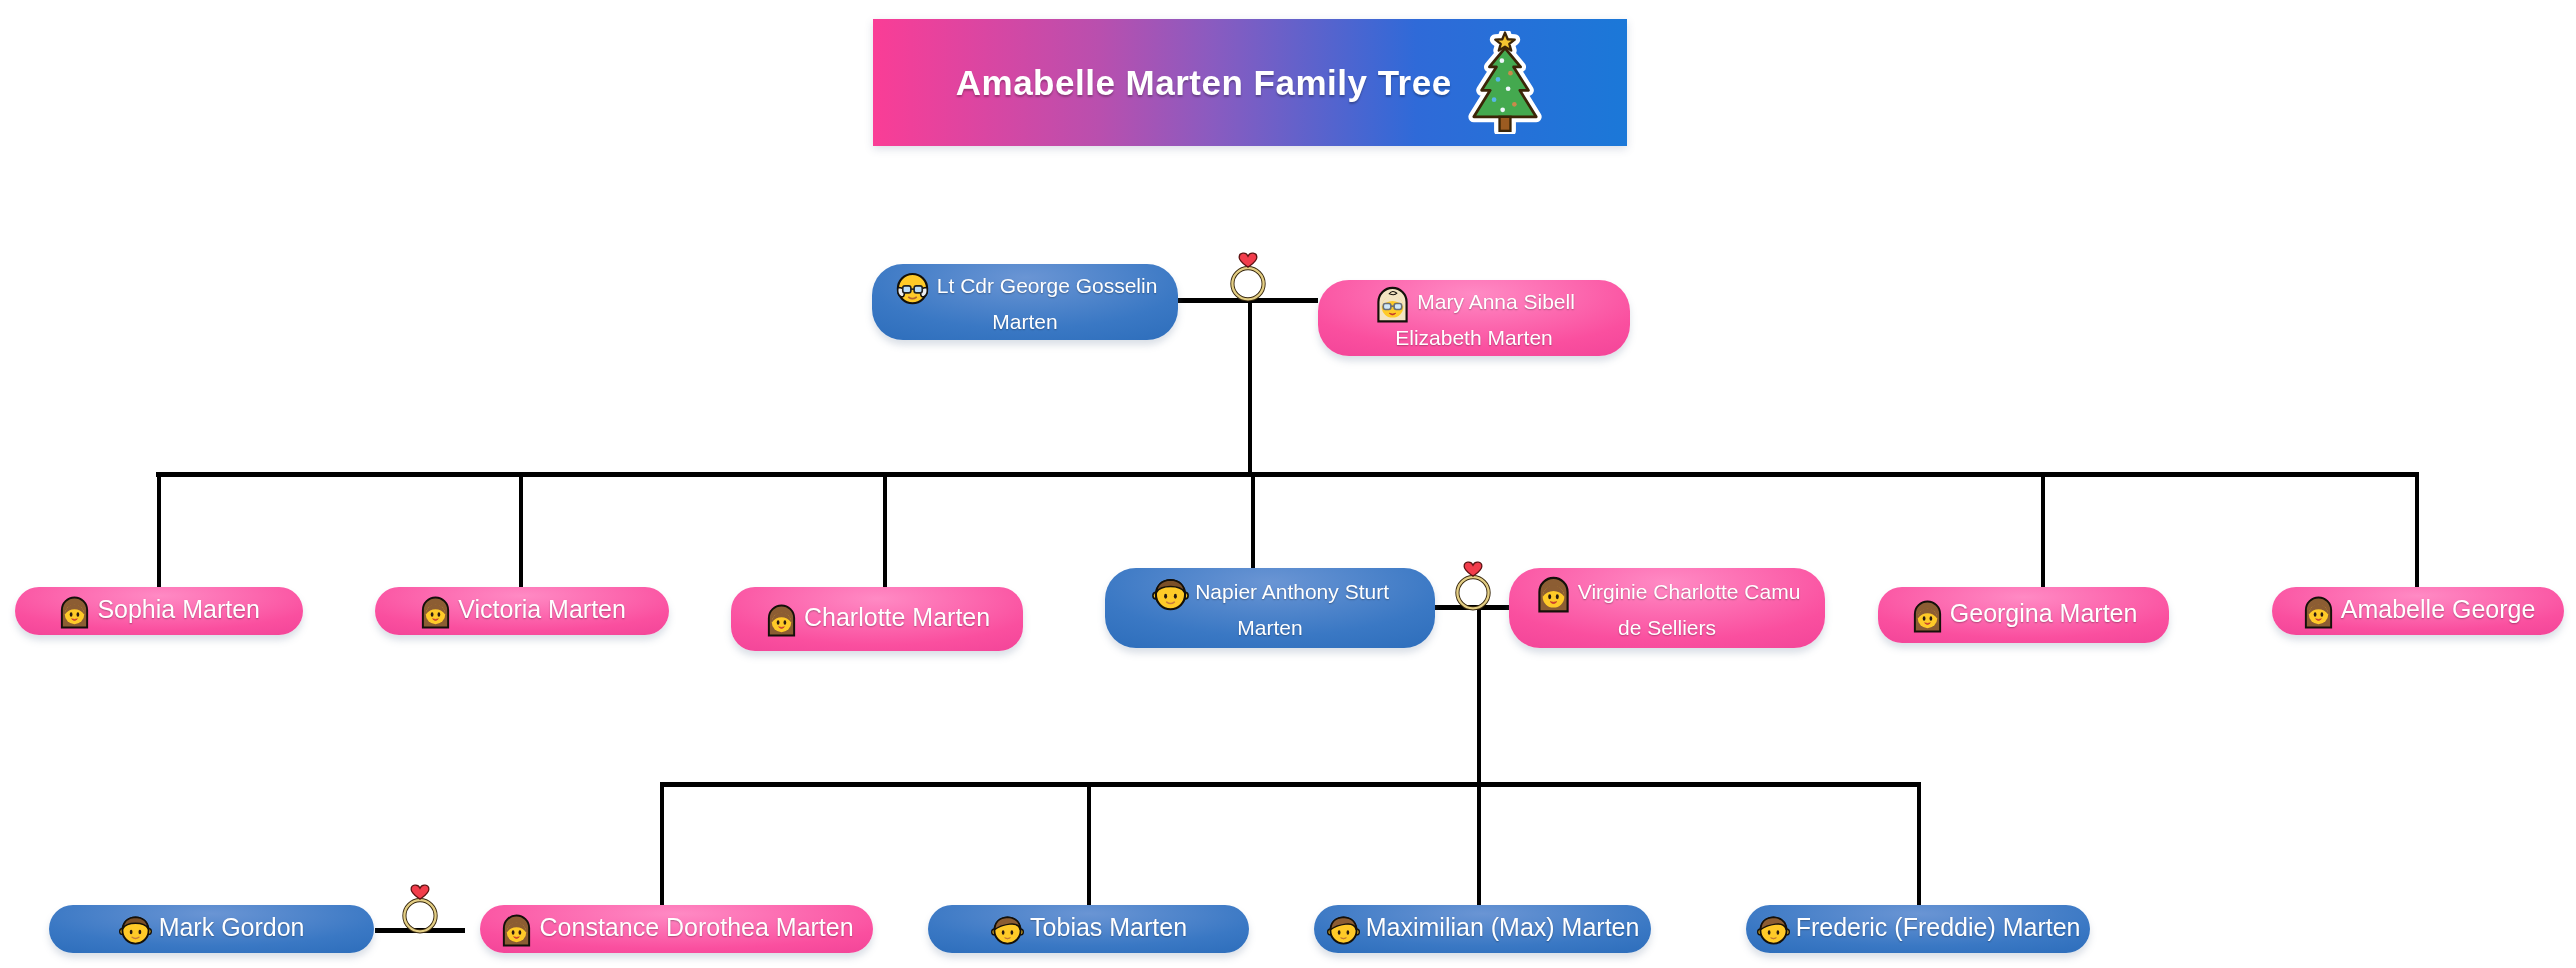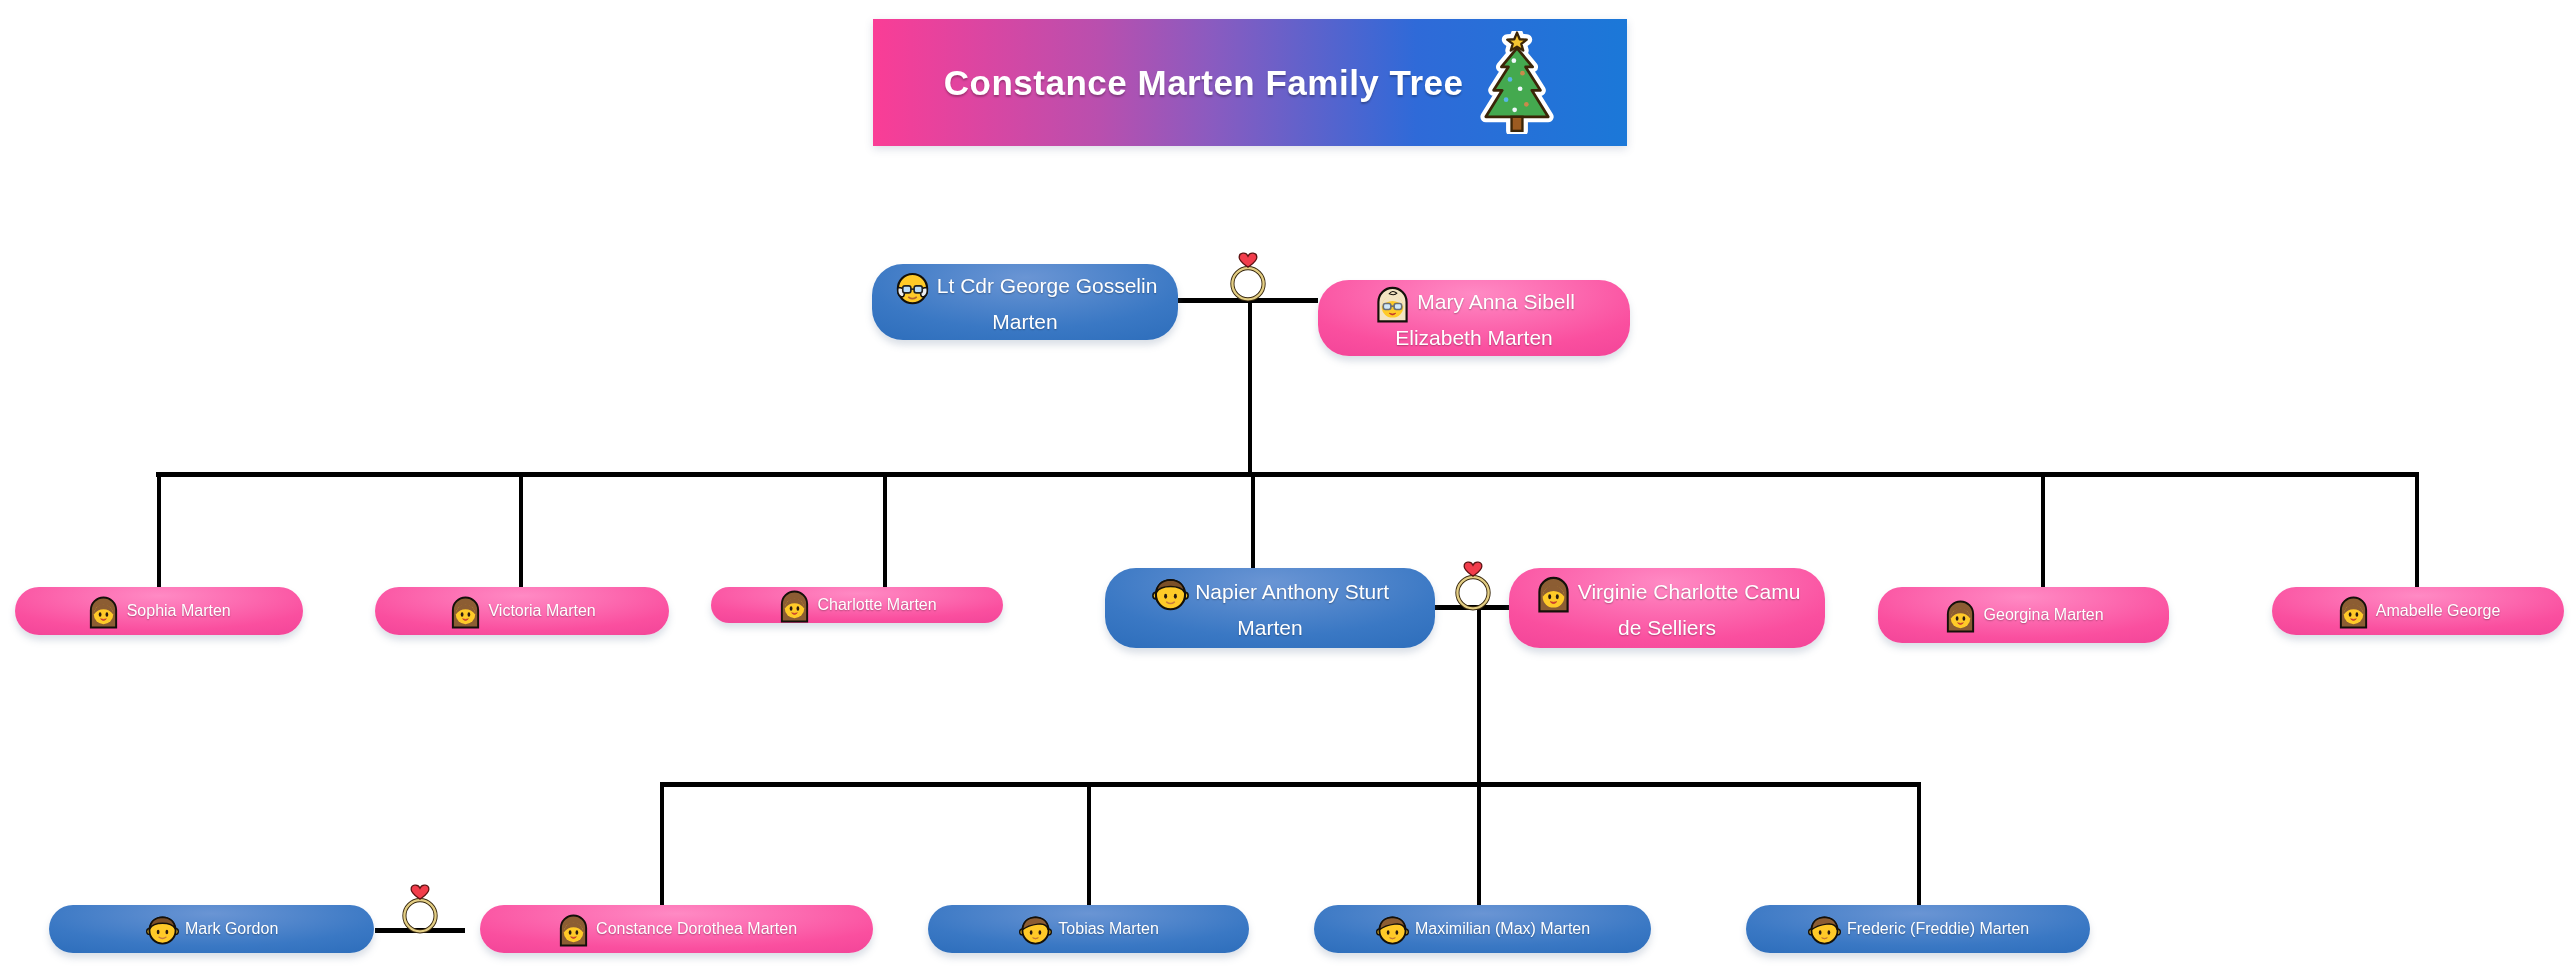--- a/index.html
+++ b/index.html
@@ -30,21 +30,21 @@
   }
   .node .node-label{padding:0 14.6px;}
   .node.male{
     background:radial-gradient(ellipse 110% 140% at 50% 18%,#6A95D4 0%,#3A78C4 48%,#2063B2 100%);
   }
   .node.female{
     background:radial-gradient(ellipse 110% 140% at 50% 18%,#FF8AC4 0%,#FA4F9F 52%,#E93890 100%);
   }
   .node .name{text-shadow:0 1px 1.6px rgba(0,0,0,.3);}
   .node.twoline{font-size:21px;line-height:30px;border-radius:31px;}
-  .node.single{font-size:16px;line-height:23px;border-radius:24px;white-space:nowrap;}
+  .node.single{font-size:25px;line-height:23px;border-radius:24px;white-space:nowrap;}
   .emoji{vertical-align:middle;margin-right:5.2px;display:inline-block;}
   .twoline .emoji{width:39px;height:39px;}
   .single .emoji{width:35px;height:35px;}
 
   
   .line{position:absolute;background:#000000;}
   .ring-svg{position:absolute;width:38px;height:52px;}
 
   .hidden-defs{position:absolute;width:0;height:0;overflow:hidden;}
 </style>
@@ -126,21 +126,21 @@
       <circle cx="36" cy="88" r="3" fill="#58B7E6"></circle>
       <circle cx="62" cy="94" r="3" fill="#C98A4B"></circle>
       <circle cx="47" cy="101" r="3" fill="#EFF7FB"></circle>
     </symbol>
   </defs>
 </svg>
 
 <div class="stage">
 
   <div class="banner">
-    <h1>Constance Marten Family Tree</h1>
+    <h1>Amabelle Marten Family Tree</h1>
     <svg class="tree-svg" viewBox="0 0 100 132">
         <use href="#sym-tree"></use>
       </svg>
   </div>
 
   <div class="line" style="left:1178px;top:298px;width:140px;height:5.2px"></div>
   <div class="line" style="left:1248px;top:301px;width:3.7px;height:174px"></div>
   <div class="line" style="left:156px;top:472px;width:2263px;height:5.2px"></div>
   <div class="line" style="left:157px;top:475px;width:3.7px;height:112px"></div>
   <div class="line" style="left:519px;top:475px;width:3.7px;height:112px"></div>
@@ -181,21 +181,21 @@
   <div class="node female single" style="left:14.6px;top:587px;width:288px;height:48px">
     <span class="node-label"><svg class="emoji" viewBox="0 0 72 72">
           <use href="#sym-woman"></use>
         </svg><span class="name">Sophia Marten</span></span>
   </div>
   <div class="node female single" style="left:375px;top:587px;width:294px;height:48px">
     <span class="node-label"><svg class="emoji" viewBox="0 0 72 72">
           <use href="#sym-woman"></use>
         </svg><span class="name">Victoria Marten</span></span>
   </div>
-  <div class="node female single" style="left:711px;top:587px;width:292px;height:36px">
+  <div class="node female single" style="left:731px;top:587px;width:292px;height:64px">
     <span class="node-label"><svg class="emoji" viewBox="0 0 72 72">
           <use href="#sym-woman"></use>
         </svg><span class="name">Charlotte Marten</span></span>
   </div>
   <div class="node male twoline" style="left:1105px;top:568px;width:330px;height:80px">
     <span class="node-label"><svg class="emoji" viewBox="0 0 72 72">
           <use href="#sym-man"></use>
         </svg><span class="name">Napier Anthony Sturt Marten</span></span>
   </div>
   <div class="node female twoline" style="left:1509px;top:568px;width:316px;height:80px">

